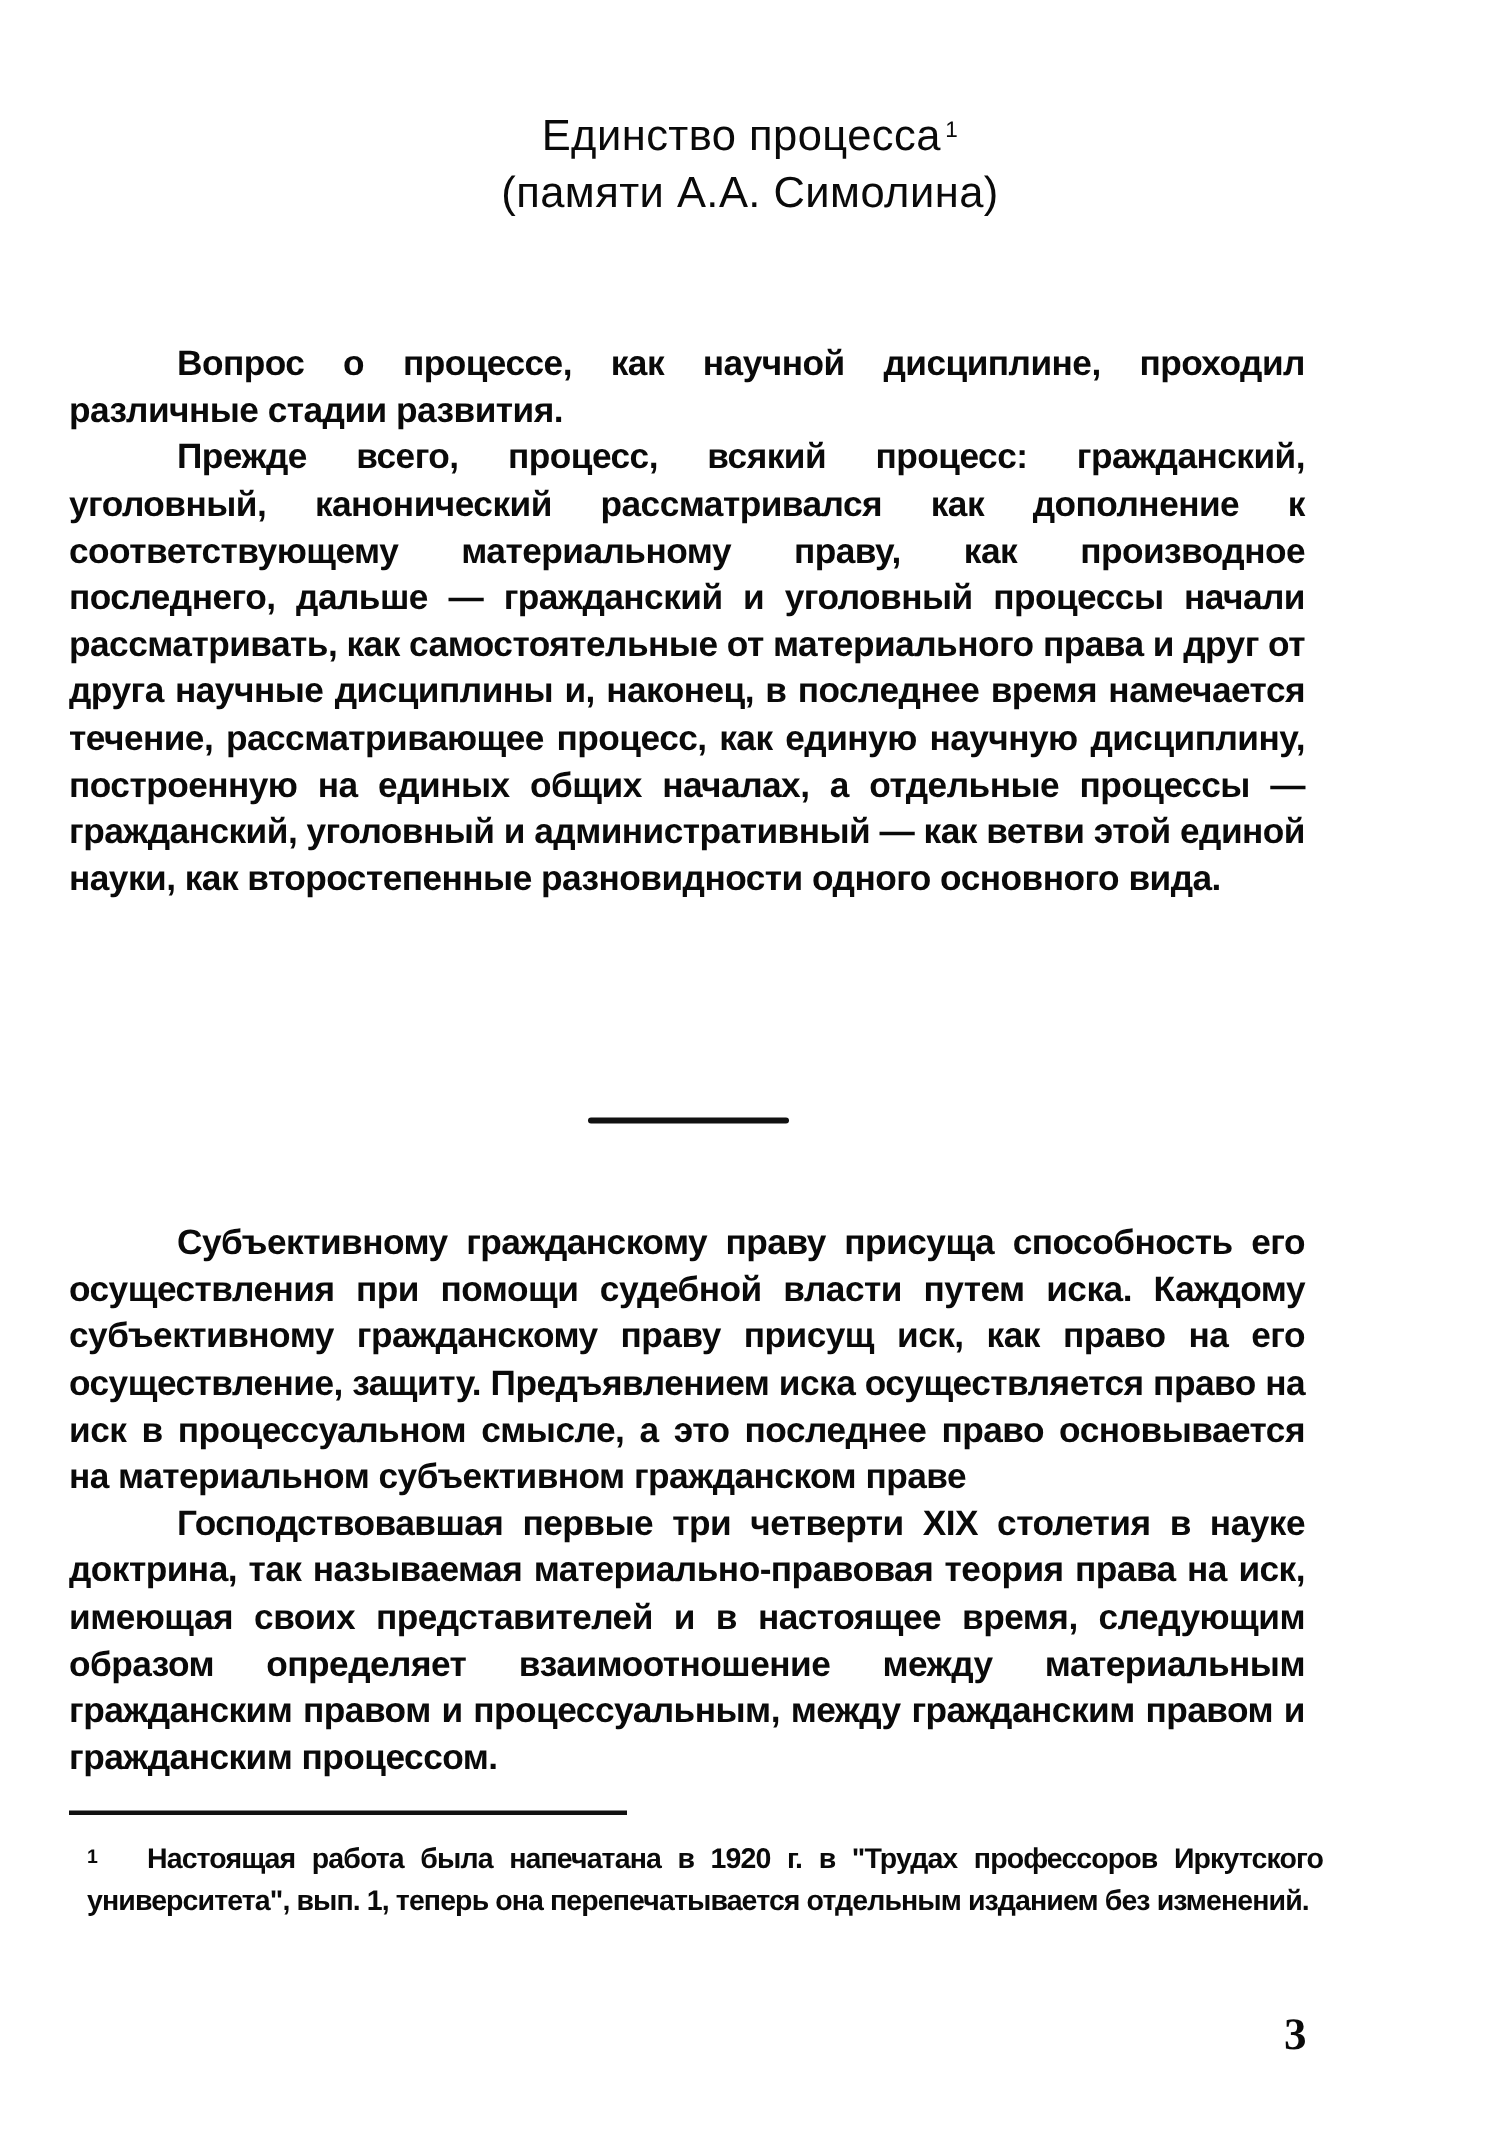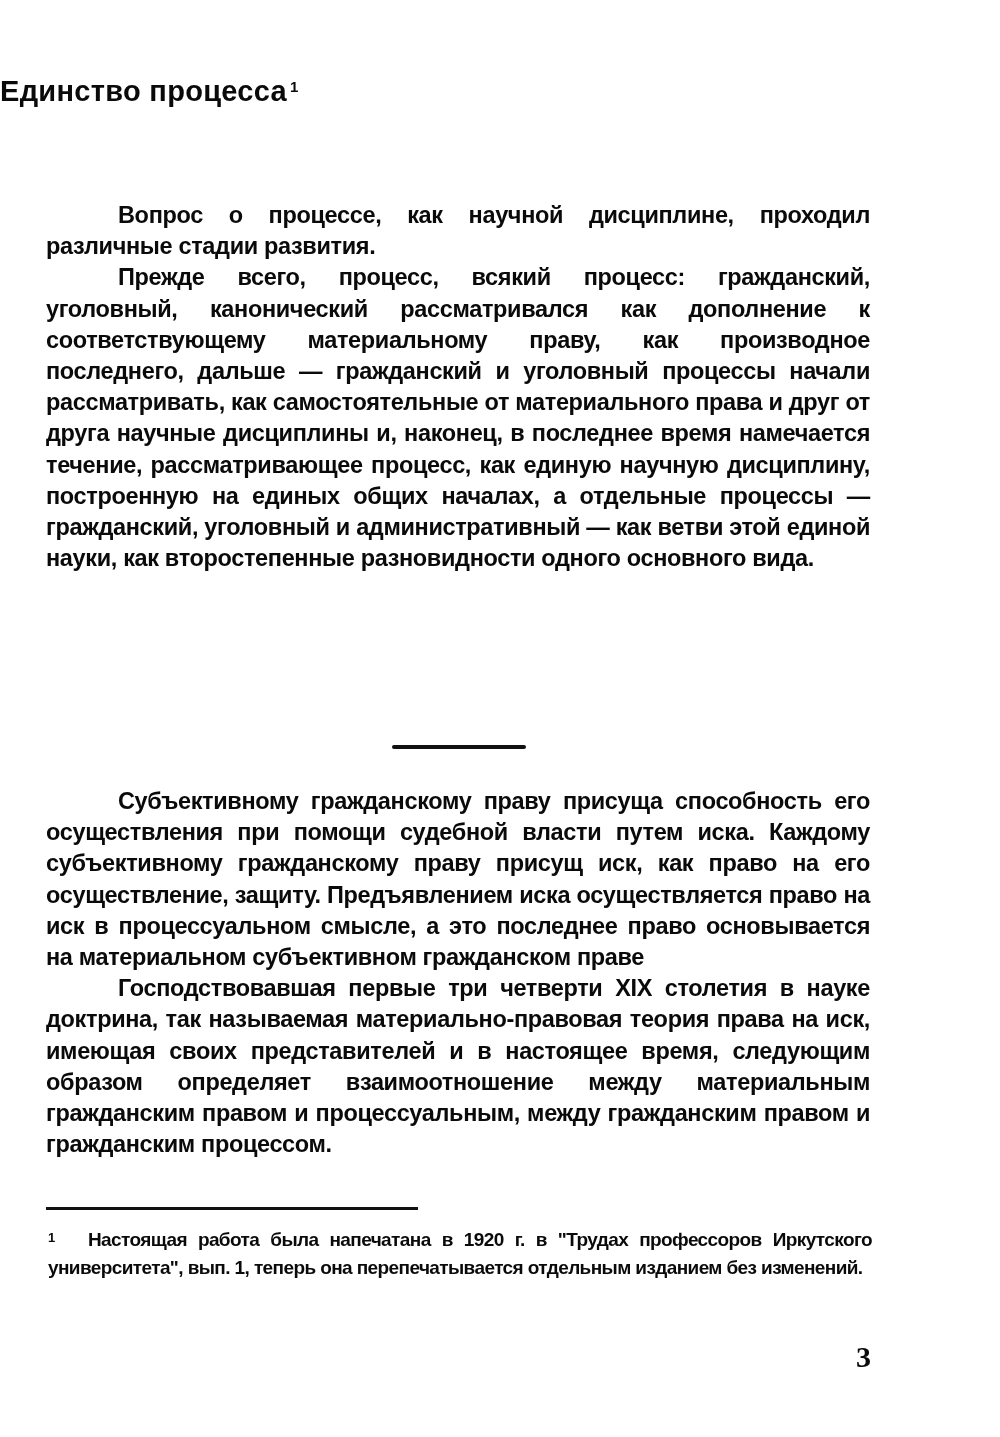--- a/index.html
+++ b/index.html
@@ -19,42 +19,43 @@
       position: absolute;
       left: 0; top: 0;
       width: 1000px;
       height: 1437px;
     }
     .title-block {
       position: absolute;
       top: 72px;
       left: 0;
       width: 1000px;
-      text-align: left;
-      font-weight: bold;
+      text-align: center;
+      font-weight: normal;
       font-size: 29px;
       line-height: 38px;
       letter-spacing: 0.3px;
     }
     .title-block sup {
       font-size: 15px;
       vertical-align: top;
       position: relative;
       top: -4px;
       margin-left: 3px;
     }
     .body-text {
       position: absolute;
       left: 46px;
       width: 824px;
       font-size: 23.5px;
       line-height: 31.2px;
       font-weight: bold;
       text-align: justify;
       letter-spacing: -0.35px;
+      margin-top: 27px;
     }
     .body-text p {
       margin: 0;
       text-indent: 72px;
     }
     .section-1 { top: 200px; }
     .section-2 { top: 786px; }
     .separator {
       position: absolute;
       left: 392px;
@@ -67,21 +68,21 @@
     .footnote-rule {
       position: absolute;
       left: 46px;
       top: 1207px;
       width: 372px;
       height: 3px;
       background: #111;
     }
     .footnote {
       position: absolute;
-      left: 48px;
+      left: 58px;
       top: 1226px;
       width: 824px;
       font-size: 19px;
       line-height: 28px;
       font-weight: bold;
       letter-spacing: -0.6px;
       text-align: justify;
     }
     .footnote .fn-mark {
       display: inline-block;
@@ -103,20 +104,21 @@
   </style>
 </head>
 <body>
 
 <div class="page">
 
   <div class="title-block">
     <div>
       <span>Единство процесса</span><sup>1</sup>
     </div>
+    <div>(памяти А.А. Симолина)</div>
   </div>
 
   <div class="body-text section-1">
     <p>Вопрос о процессе, как научной дисциплине, проходил различные стадии развития.</p>
     <p>Прежде всего, процесс, всякий процесс: гражданский, уголовный, канонический рассматривался как дополнение к соответствующему материальному праву, как производное последнего, дальше — гражданский и уголовный процессы начали рассматривать, как самостоятельные от материального права и друг от друга научные дисциплины и, наконец, в последнее время намечается течение, рассматривающее процесс, как единую научную дисциплину, построенную на единых общих началах, а отдельные процессы — гражданский, уголовный и административный — как ветви этой единой науки, как второстепенные разновидности одного основного вида.</p>
   </div>
 
   <div class="separator"></div>
 
   <div class="body-text section-2">

